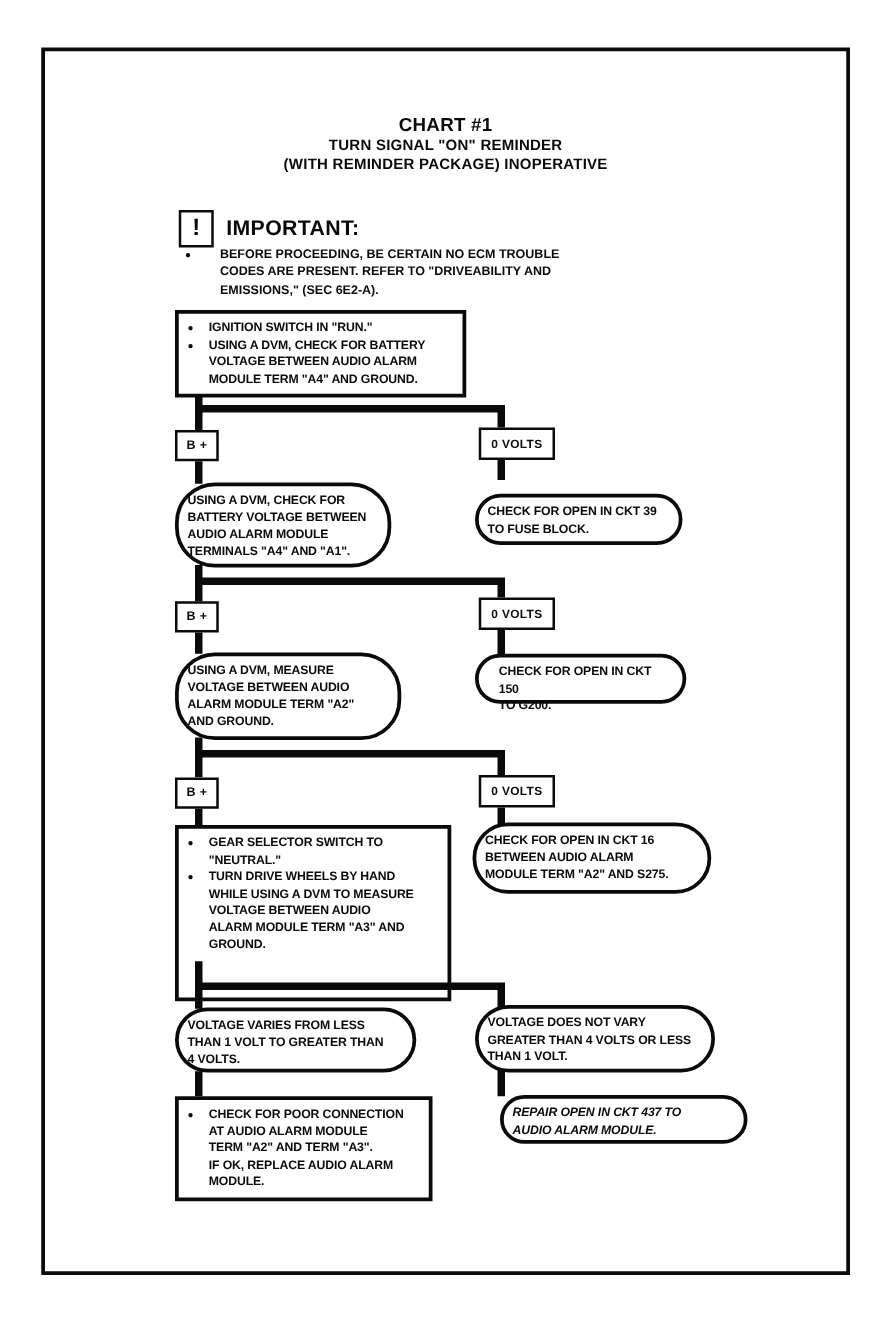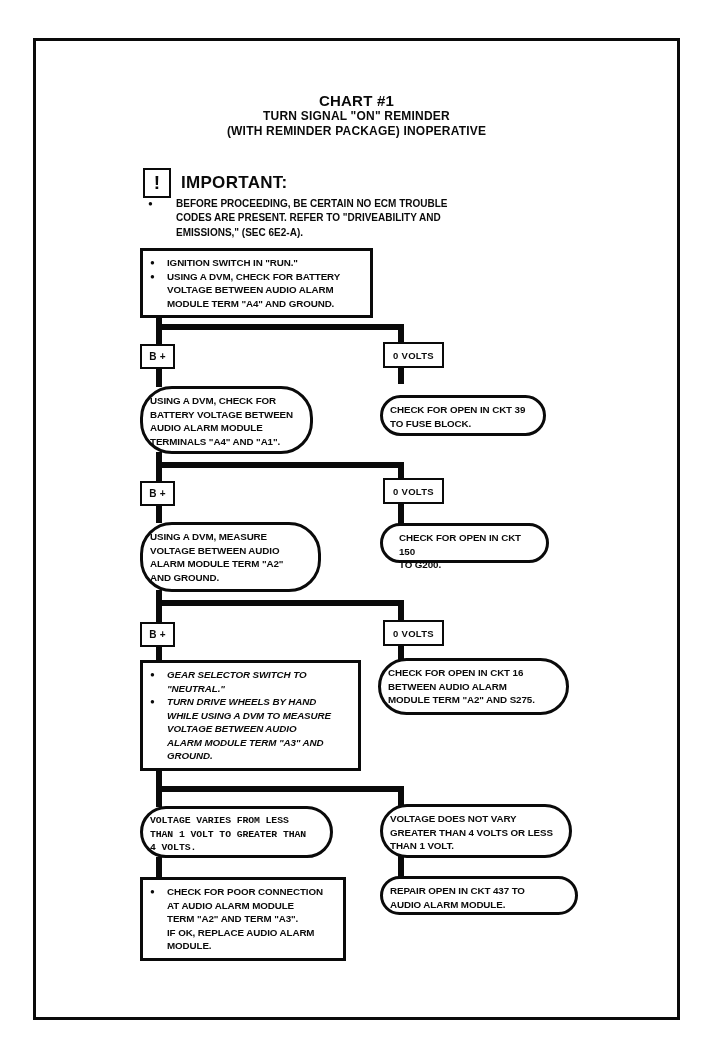--- a/index.html
+++ b/index.html
@@ -133,21 +133,21 @@
 <div class="vline" style="left:398px;top:604px;height:16px;"></div>
 <div class="vline" style="left:156px;top:646px;height:16px;"></div>
 <div class="vline" style="left:398px;top:644px;height:16px;"></div>
 
 <div class="bbox" style="left:140px;top:622px;width:35px;height:25px;">
     <span>B +</span>
   </div>
 <div class="bbox" style="left:383px;top:620px;width:61px;height:26px;font-size:9.5px;">
     <span>0 VOLTS</span>
   </div>
-<div class="fbox" style="left:140px;top:660px;width:221px;height:111px;font-style:italic;">
+<div class="fbox" style="left:140px;top:660px;width:221px;height:141px;">
   <div class="li">
     <span class="dot"></span>
     <span class="txt">GEAR SELECTOR SWITCH TO
 "NEUTRAL."</span>
   </div>
   <div class="li">
     <span class="dot"></span>
     <span class="txt">TURN DRIVE WHEELS BY HAND
 WHILE USING A DVM TO MEASURE
 VOLTAGE BETWEEN AUDIO
@@ -159,30 +159,30 @@
 BETWEEN AUDIO ALARM
 MODULE TERM "A2" AND S275.</div>
 
 <div class="vline" style="left:156px;top:769px;height:23px;"></div>
 <div class="hline" style="top:786px;"></div>
 <div class="vline" style="left:156px;top:790px;height:17px;"></div>
 <div class="vline" style="left:398px;top:790px;height:16px;"></div>
 <div class="vline" style="left:156px;top:857px;height:21px;"></div>
 <div class="vline" style="left:398px;top:856px;height:21px;"></div>
 
-<div class="fbox pre" style="left:140px;top:806px;width:193px;height:52px;font-family:Liberation Mono, monospace;">VOLTAGE VARIES FROM LESS
+<div class="fbox pre" style="left:140px;top:806px;width:193px;height:52px;">VOLTAGE VARIES FROM LESS
 THAN 1 VOLT TO GREATER THAN
 4 VOLTS.</div>
 <div class="fbox pre" style="left:380px;top:804px;width:192px;height:54px;">VOLTAGE DOES NOT VARY
 GREATER THAN 4 VOLTS OR LESS
 THAN 1 VOLT.</div>
 <div class="fbox" style="left:140px;top:877px;width:206px;height:84px;">
   <div class="li">
     <span class="dot"></span>
     <span class="txt">CHECK FOR POOR CONNECTION
 AT AUDIO ALARM MODULE
 TERM "A2" AND TERM "A3".
 IF OK, REPLACE AUDIO ALARM
 MODULE.</span>
   </div>
 </div>
-<div class="fbox pre" style="left:380px;top:876px;width:198px;height:39px;">REPAIR OPEN IN CKT 437 TO
+<div class="fbox pre" style="left:400px;top:876px;width:198px;height:39px;font-style:italic;">REPAIR OPEN IN CKT 437 TO
 AUDIO ALARM MODULE.</div>
 
 </body></html>

